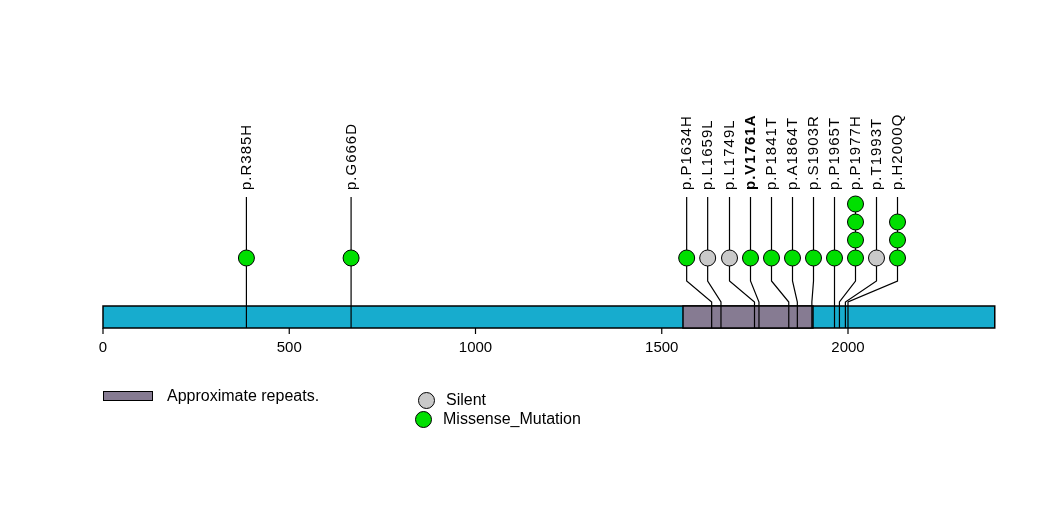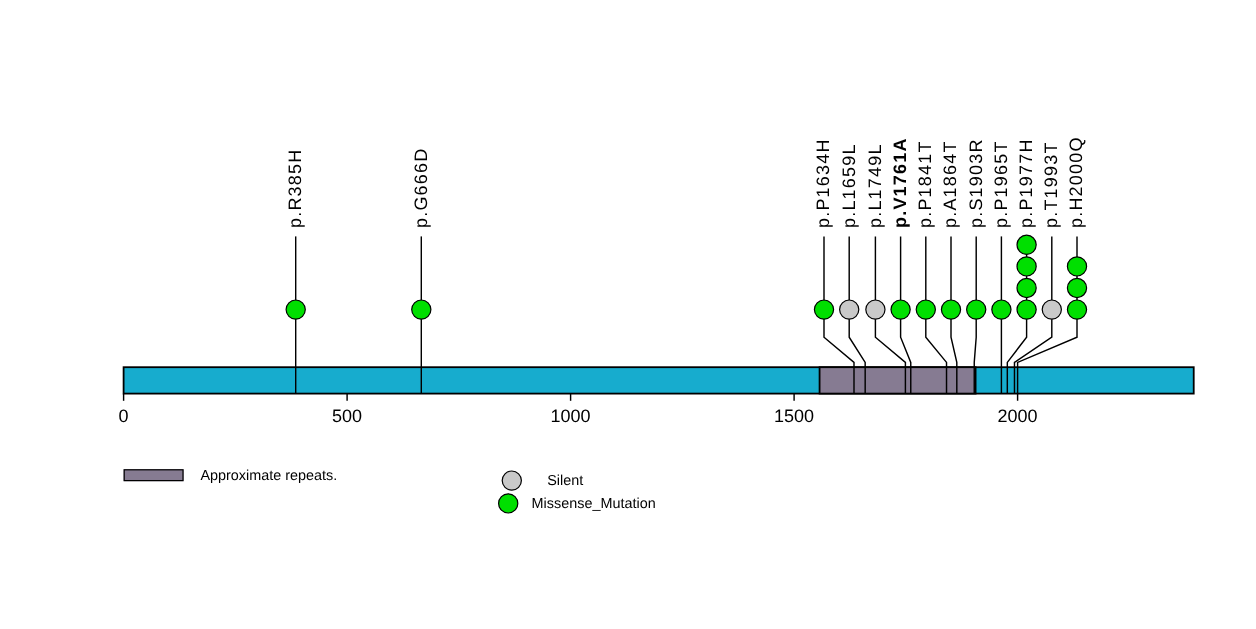--- a/index.html
+++ b/index.html
@@ -13,21 +13,21 @@
   svg text {
     font-family: "Liberation Sans", sans-serif;
     fill: #000000;
   }
   .legend-row {
     position: absolute;
     display: flex;
     align-items: center;
     height: 20px;
     color: #000000;
-    font-size: 12px;
+    font-size: 16px;
     white-space: nowrap;
   }
   .swatch-rect {
     display: inline-block;
     width: 50px; height: 10px;
     border: 1px solid #000;
     margin-right: 14px;
     box-sizing: border-box;
   }
   .swatch-circle {
@@ -101,21 +101,21 @@
       <text transform="translate(860.0024999999999 190) rotate(-90)" text-anchor="start" font-size="15" letter-spacing="1" font-weight="normal">p.P1977H</text>
       <text transform="translate(881.0024999999999 190) rotate(-90)" text-anchor="start" font-size="15" letter-spacing="1" font-weight="normal">p.T1993T</text>
       <text transform="translate(902.0024999999999 190) rotate(-90)" text-anchor="start" font-size="15" letter-spacing="1" font-weight="normal">p.H2000Q</text>
     </svg>
 
   <div class="legend-row" style="left:103px; top:386px;">
     <span class="swatch-rect" style="background: rgb(134, 123, 146);"></span>
     <span>Approximate repeats.</span>
   </div>
 
-  <div class="legend-row" style="left:418px; top:390px;gap:10px;">
+  <div class="legend-row" style="left:418px; top:390px;">
     <span class="swatch-circle" style="background: rgb(201, 201, 201);"></span>
     <span>Silent</span>
   </div>
 
   <div class="legend-row" style="left:415px; top:409px;">
     <span class="swatch-circle" style="background: rgb(0, 223, 0);"></span>
     <span>Missense_Mutation</span>
   </div>
 
 </div>

